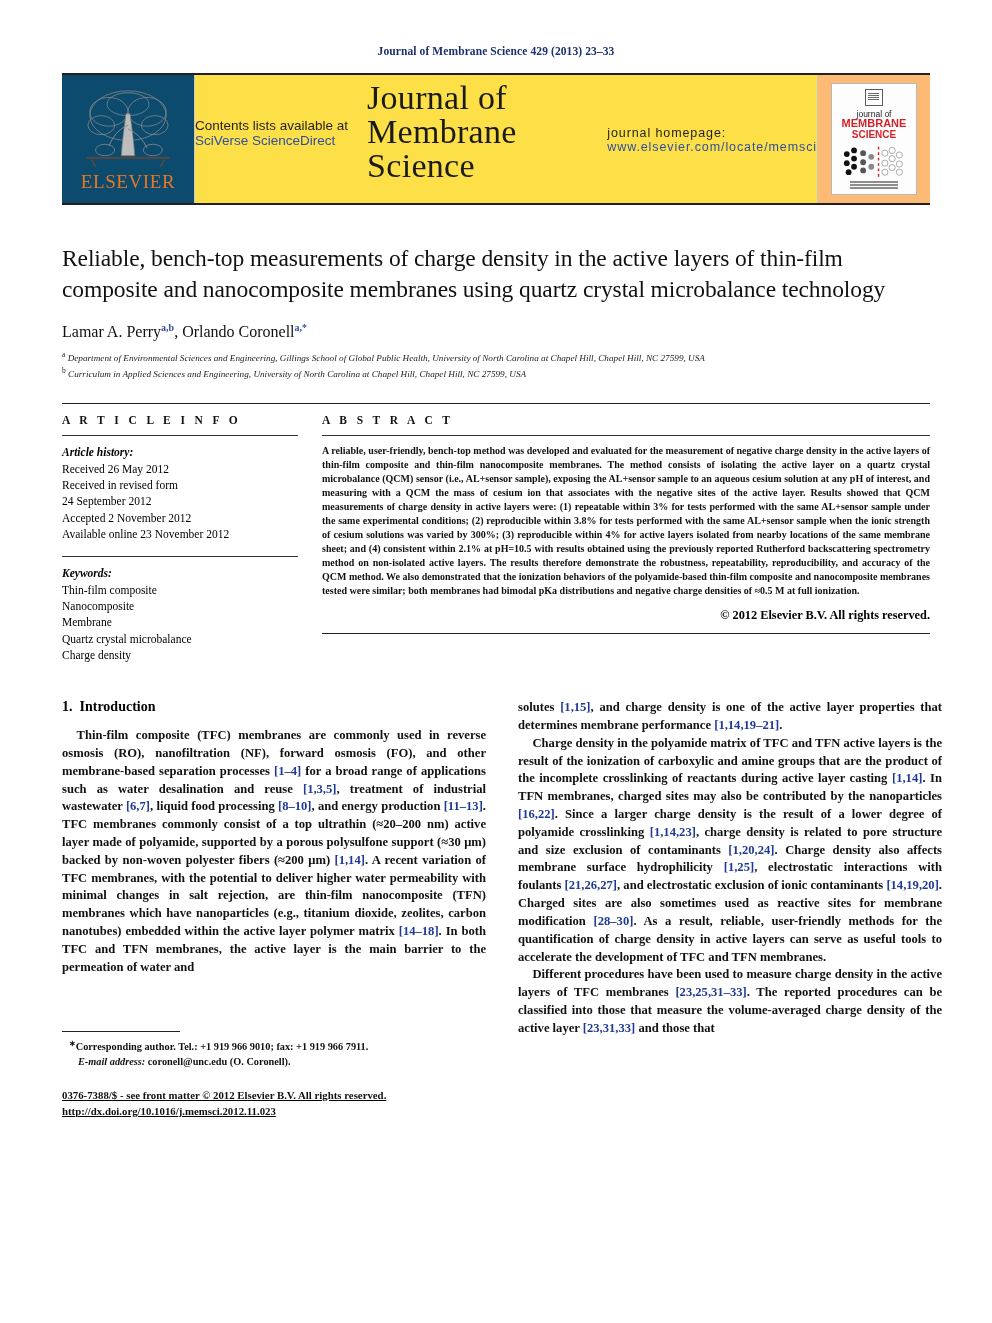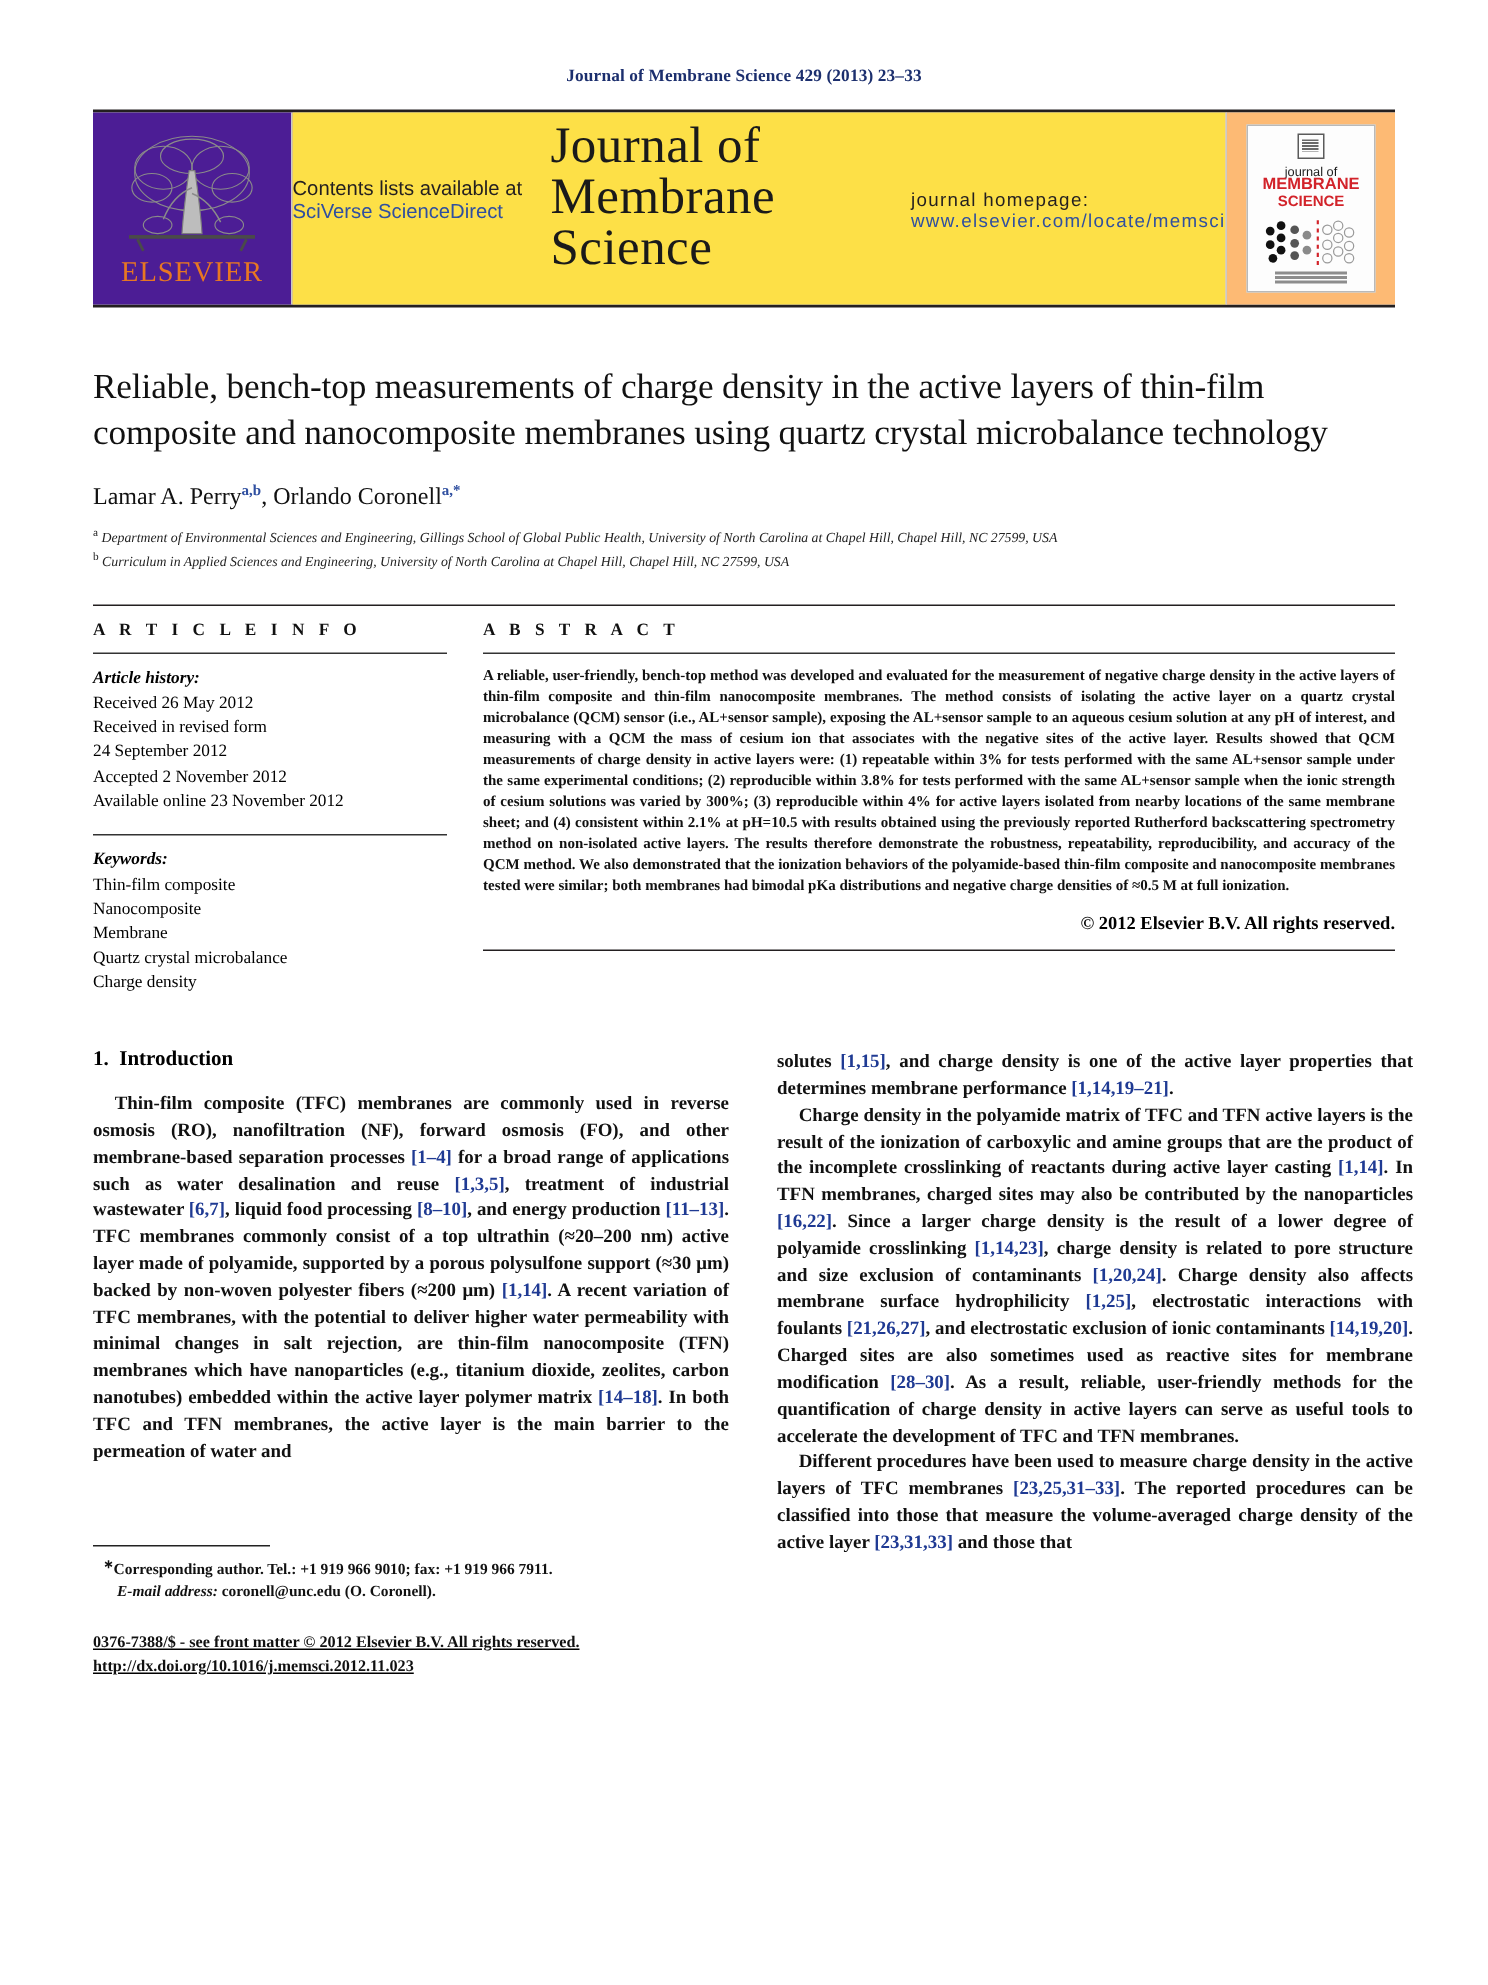--- a/index.html
+++ b/index.html
@@ -46,21 +46,21 @@
     position: relative;
   }
   .masthead-left {
     width: 132px;
     flex: 0 0 132px;
     display: flex;
     flex-direction: column;
     align-items: center;
     justify-content: center;
     border-right: 1px solid #c9c9c9;
-    background: #4c1d95;
+    background: #0c4a6e;
   }
   .elsevier-tree {
     width: 96px;
     height: 84px;
     display: block;
   }
   .elsevier-word {
     font-family: "Liberation Serif", serif;
     font-size: 19px;
     letter-spacing: 0.6px;

